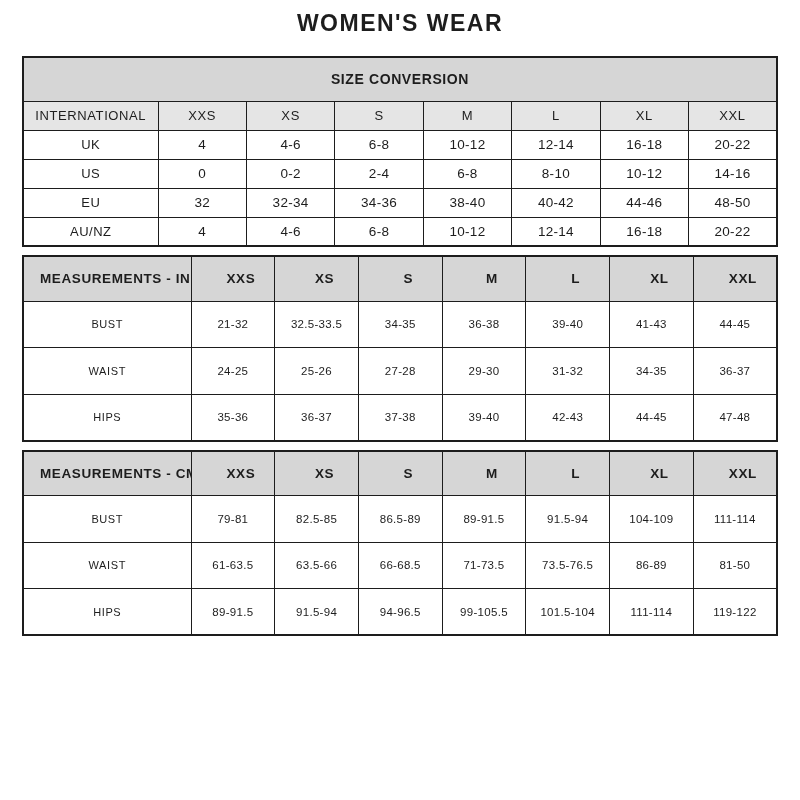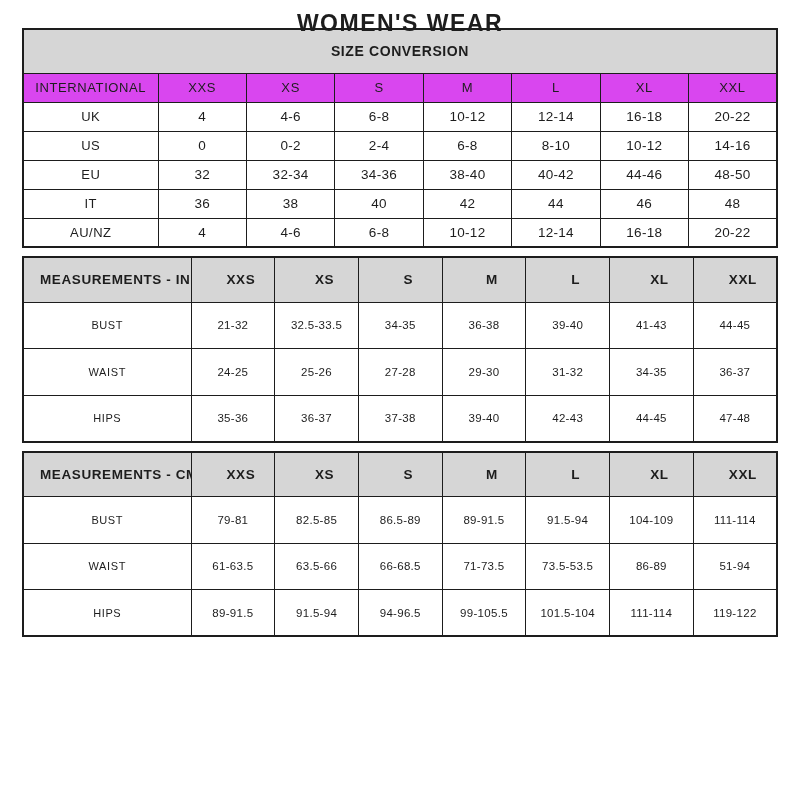--- a/index.html
+++ b/index.html
@@ -9,21 +9,21 @@
     font-family: "Liberation Sans", sans-serif;
     color: #1d1d1d;
   }
   .page { width: 800px; height: 800px; overflow: hidden; }
   .page-title {
     text-align: center;
     font-size: 23px;
     font-weight: 600;
     letter-spacing: 1.5px;
     padding-top: 10px;
-    height: 28px;
+    height: 56px;
     color: #1d1d1d;
   }
   table.tbl {
     width: 756px;
     margin: 0 auto;
     border-collapse: collapse;
     table-layout: fixed;
     border: 2.5px solid #1d1d1d;
   }
   .tbl th, .tbl td {
@@ -39,21 +39,21 @@
   .t1 col.c0 { width: 135px; }
   .t1 tr { height: 29px; }
   .t1 .band {
     background: #d6d6d6;
     font-weight: 700;
     font-size: 14px;
     letter-spacing: .6px;
     height: 44px;
   }
   .t1 .hdr th {
-    background: #d946ef;
+    background: #e5e5e5;
     font-weight: 500;
     font-size: 13px;
     letter-spacing: .6px;
   }
   .t1 td { font-size: 13.5px; font-weight: 500; letter-spacing: .3px; }
   .t1 td.lbl { font-size: 13px; letter-spacing: .5px; }
   
   .t23 col.c0 { width: 168px; }
   .t23 tr { height: 45px; }
   .t23 tbody tr { height: 46.5px; }
@@ -125,30 +125,20 @@
         <td class="lbl">EU</td>
         <td>32</td>
         <td>32-34</td>
         <td>34-36</td>
         <td>38-40</td>
         <td>40-42</td>
         <td>44-46</td>
         <td>48-50</td>
       </tr>
       <tr>
-        <td class="lbl">IT</td>
-        <td>36</td>
-        <td>38</td>
-        <td>40</td>
-        <td>42</td>
-        <td>44</td>
-        <td>46</td>
-        <td>48</td>
-      </tr>
-      <tr>
         <td class="lbl">AU/NZ</td>
         <td>4</td>
         <td>4-6</td>
         <td>6-8</td>
         <td>10-12</td>
         <td>12-14</td>
         <td>16-18</td>
         <td>20-22</td>
       </tr>
     </tbody>
@@ -248,23 +238,23 @@
         <td>91.5-94</td>
         <td>104-109</td>
         <td>111-114</td>
       </tr>
       <tr>
         <td class="lbl">WAIST</td>
         <td>61-63.5</td>
         <td>63.5-66</td>
         <td>66-68.5</td>
         <td>71-73.5</td>
-        <td>73.5-53.5</td>
+        <td>73.5-76.5</td>
         <td>86-89</td>
-        <td>51-94</td>
+        <td>81-50</td>
       </tr>
       <tr>
         <td class="lbl">HIPS</td>
         <td>89-91.5</td>
         <td>91.5-94</td>
         <td>94-96.5</td>
         <td>99-105.5</td>
         <td>101.5-104</td>
         <td>111-114</td>
         <td>119-122</td>

